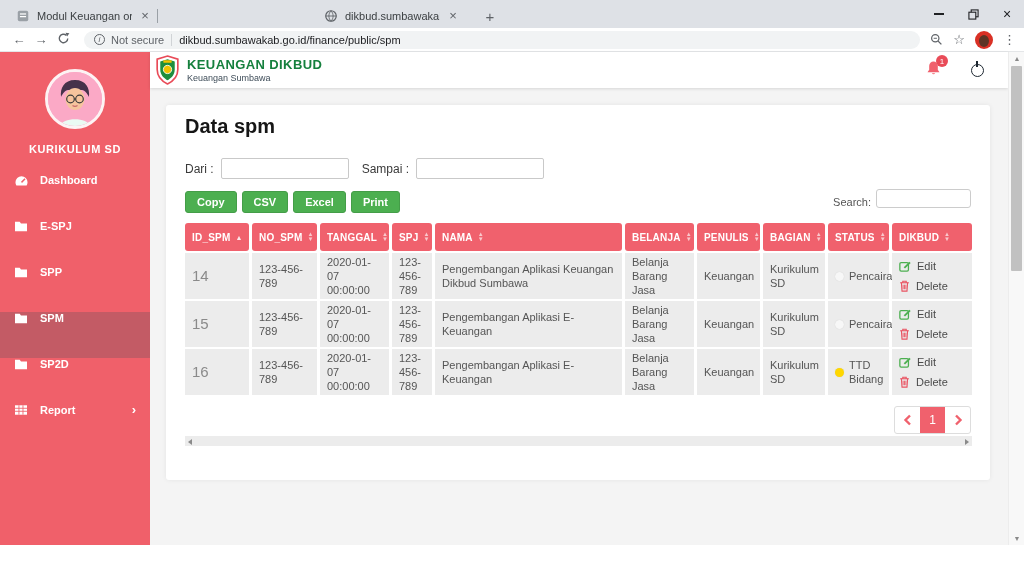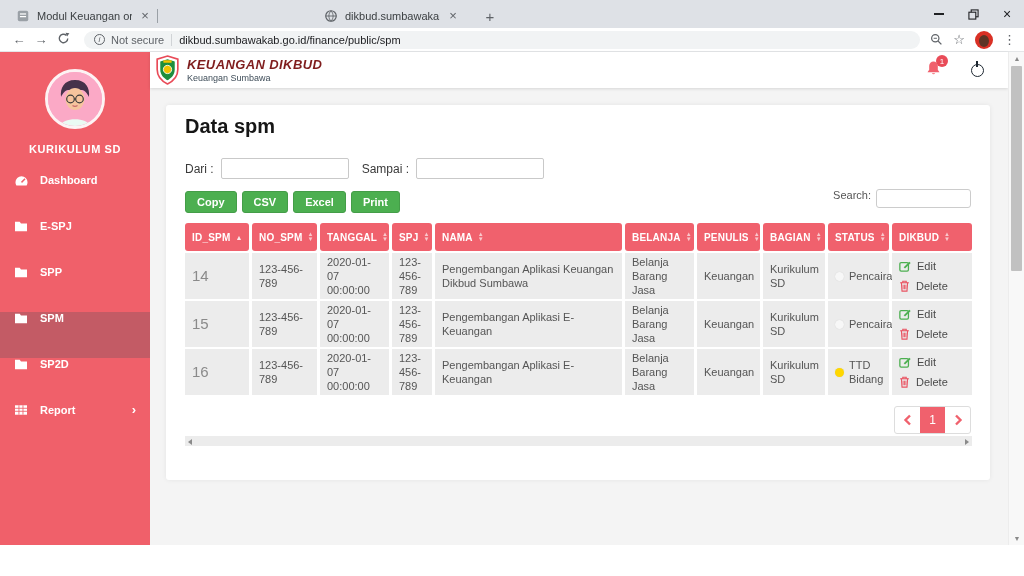--- a/index.html
+++ b/index.html
@@ -35,21 +35,21 @@
   .tool-icons { display:flex; align-items:center; gap:10px; }
   .chrome-avatar { width:18px; height:18px; border-radius:50%; background:#d93025; position:relative; overflow:hidden; }
   .chrome-avatar:after { content:""; position:absolute; left:4px; top:4px; width:10px; height:12px; border-radius:50%; background:#5d3425; }
   .dots { color:#5f6368; font-size:13px; }
   .star { color:#5f6368; font-size:13px; }
 
   
   .appheader { position:absolute; left:150px; top:52px; width:858px; height:36px; background:#fff;
                box-shadow:0 1px 3px rgba(0,0,0,.12); display:flex; align-items:center; padding-left:5px; z-index:3; }
   .brand-text { margin-left:7px; }
-  .brand-title { font-size:13px; font-weight:bold; color:#7f1d1d; letter-spacing:.4px;font-style:italic; }
+  .brand-title { font-size:13px; font-weight:bold; color:#15803d; letter-spacing:.4px; }
   .brand-sub { font-size:9px; color:#3f4d59; margin-top:1px; }
   .header-right { margin-left:auto; display:flex; align-items:center; gap:30px; padding-right:24px; }
   .bell-wrap { position:relative; }
   .badge { position:absolute; top:-5px; right:-7px; min-width:12px; height:12px; background:#e94b58; color:#fff;
            font-size:8px; border-radius:6px; display:flex; align-items:center; justify-content:center; padding:0 2px; }
   .power { width:13px; height:13px; border:1.6px solid #1d2731; border-radius:50%; position:relative; }
   .power:after { content:""; position:absolute; left:4.2px; top:-4px; width:1.8px; height:6px; background:#fff;
                  box-shadow:inset 0 0 0 2px #1d2731; }
   .power:before { content:""; position:absolute; left:4.6px; top:-3px; width:1.6px; height:5px; background:#1d2731; }
 
@@ -68,21 +68,21 @@
   .main { position:absolute; left:150px; top:88px; width:858px; height:457px; background:#f4f4f4; }
   .card { position:absolute; left:16px; top:17px; width:824px; height:375px; background:#fff; border-radius:3px;
           box-shadow:0 0 5px rgba(0,0,0,.07); }
   .card-title { position:absolute; left:19px; top:10px; font-size:20px; font-weight:bold; color:#161616; }
   .filter-row { position:absolute; left:19px; top:53px; display:flex; align-items:center; font-size:12px; color:#3a3a3a; }
   .date-input { width:128px; height:21px; border:1px solid #c9c9c9; border-radius:2px; margin-left:7px; }
   .sampai-label { margin-left:13px; }
   .btn-row { position:absolute; left:19px; top:86px; display:flex; gap:5px; }
   .btn-green { background:#4caf50; border:1px solid #449d48; color:#fff; font-size:11px; font-weight:bold;
                border-radius:3px; padding:4px 11px; font-family:inherit; }
-  .search-wrap { position:absolute; right:19px; top:84px; display:flex; align-items:flex-start; font-size:11px; color:#555; }
+  .search-wrap { position:absolute; right:19px; top:84px; display:flex; align-items:flex-end; font-size:11px; color:#555; }
   .search-input { width:95px; height:19px; border:1px solid #ccc; border-radius:3px; margin-left:5px; }
 
   .tbl { position:absolute; left:19px; top:118px; width:787px; }
   .thead, .tr { display:flex; gap:3px; margin-bottom:2px; }
   .th { background:#f0616d; color:#fff; font-size:10px; font-weight:bold; height:28px; border-radius:3px;
         display:flex; align-items:center; padding:0 7px; letter-spacing:.2px; white-space:nowrap; }
   .sort { margin-left:5px; opacity:.85; font-size:7px; }
   .sort.both { display:inline-flex; flex-direction:column; font-size:6px; line-height:5px; opacity:.65; }
   .td { background:#ececec; color:#555; font-size:11px; padding:5px 7px; height:46px;
         display:flex; align-items:center; line-height:1.3; }

